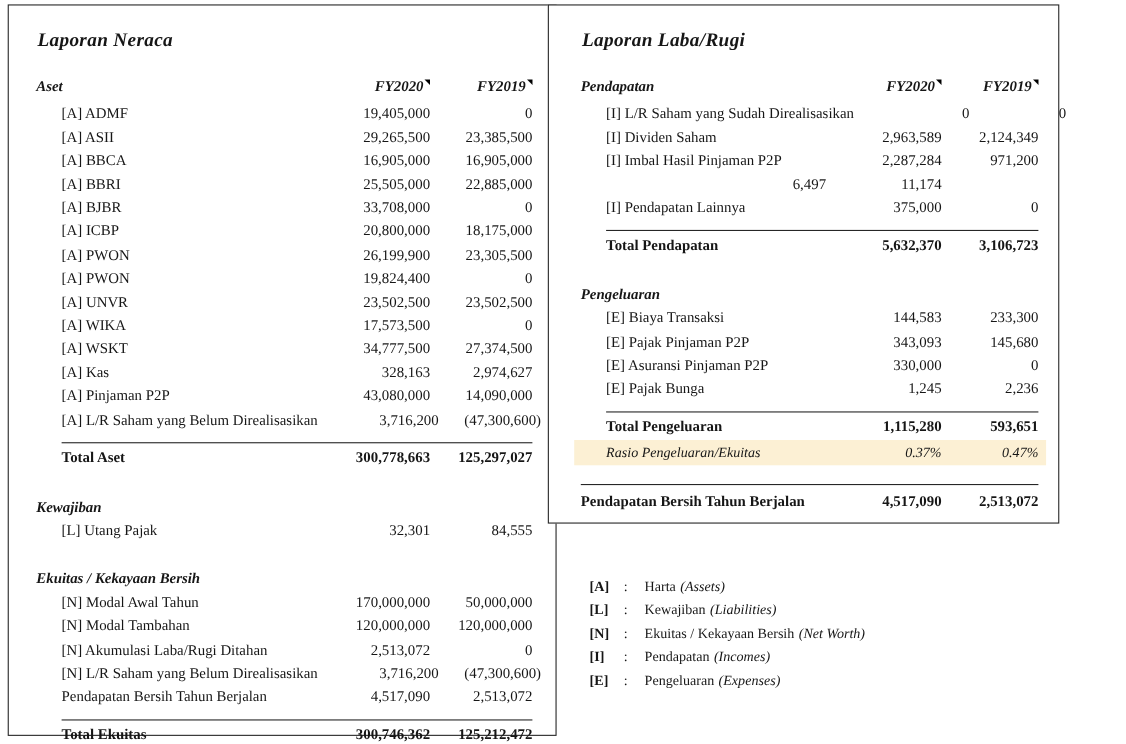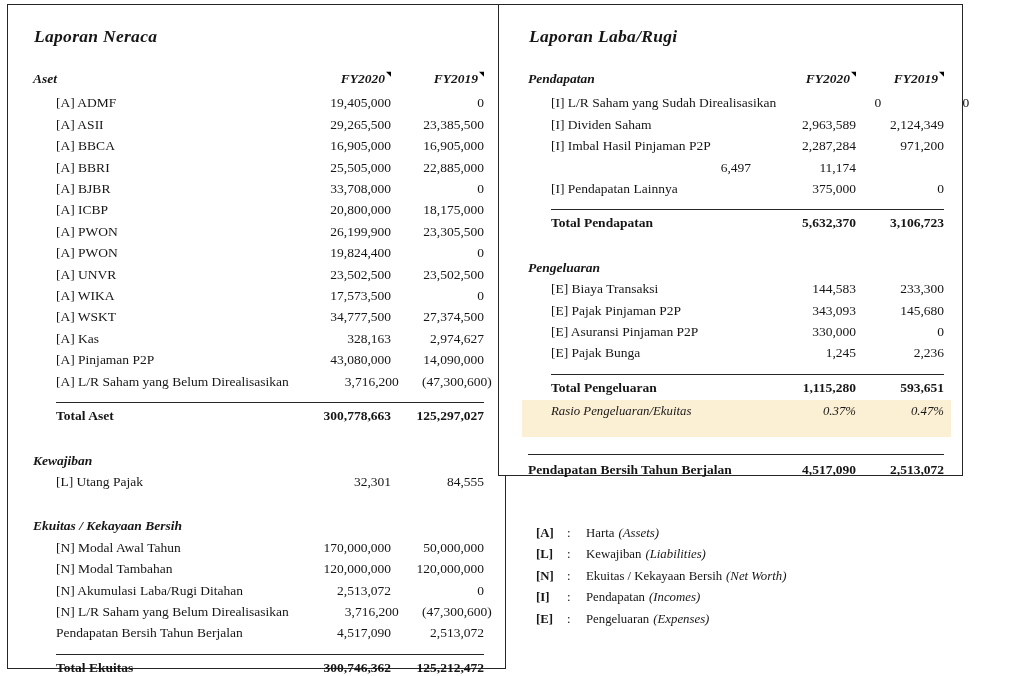--- a/index.html
+++ b/index.html
@@ -35,21 +35,21 @@
     font-size:6.5px; position:relative; top:-7px; margin-left:1px; color:#000;
   }
 
   .rows { margin-left:23px; }
   .total-row { font-weight:bold; border-top:1.7px solid var(--line); margin-top:10px; padding-top:2px; }
 
   .section-gap { margin-top:23px; }
 
   .ratio-row {
     background:var(--highlight); font-style:italic; font-size:12.8px;
-    margin:2px -7px 0 -6px; padding:2px 7px 16px 29px; line-height:19px;
+    margin:2px -7px 0 -6px; padding:2px 7px 2px 29px; line-height:19px;
   }
   .net-row {
     font-weight:bold; border-top:1.7px solid var(--line);
     margin-top:17px; padding-top:4px;
   }
 
   .legend { position:absolute; left:536px; top:523px; }
   .legend-item {
     display:grid; grid-template-columns:31px 19px auto;
     align-items:baseline; line-height:21.4px; font-size:12.8px;

